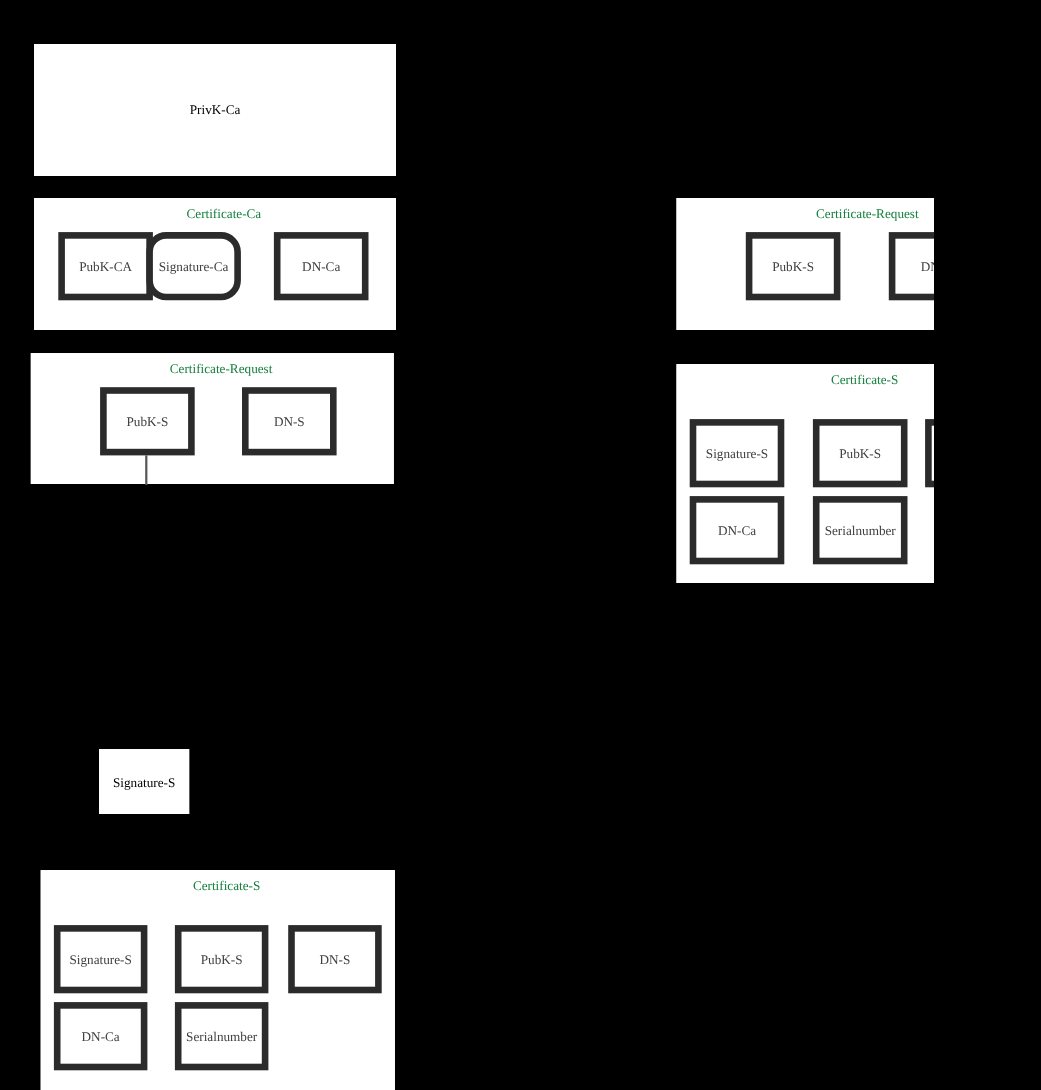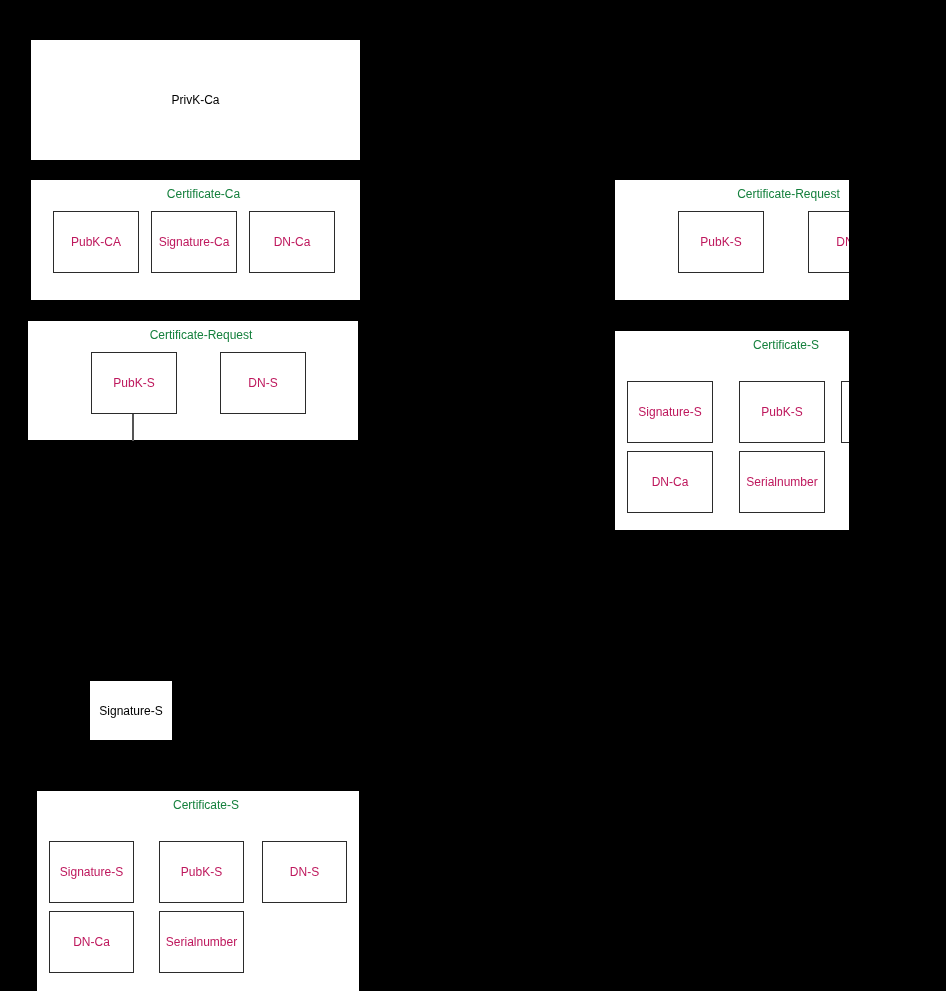--- a/index.html
+++ b/index.html
@@ -5,21 +5,21 @@
   html, body {
     margin: 0;
     padding: 0;
     background: #000000;
   }
   #canvas {
     position: relative;
     width: 849px;
     height: 991px;
     background: #000000;
-    font-family: Liberation Sans, sans-serif;
+    font-family: Liberation Serif, serif;
     overflow: hidden;
   }
 
   
   .node {
     position: absolute;
     box-sizing: border-box;
     background: #ffffff;
     color: #000000;
   }
@@ -55,22 +55,22 @@
     line-height: 14px;
     color: #000000;
     white-space: nowrap;
   }
 
   
   .leaf {
     position: absolute;
     box-sizing: border-box;
     background: #ffffff;
-    border: 1px solid #701a75;
-    color: #be185d;
+    border: 6px solid #701a75;
+    color: #404040;
   }
   .leaf-label {
     position: absolute;
     left: 0;
     right: 0;
     top: 50%;
     transform: translateY(-50%);
     text-align: center;
     font-size: 12px;
     line-height: 14px;
@@ -90,21 +90,21 @@
 
   <div class="node plain" id="n-privk-ca" style="left: 31px; top: 40px; width: 329px; height: 120px; background: rgb(255, 255, 255);">
     <span class="plain-label">PrivK-Ca</span>
   </div>
 
   <div class="node group" id="g-cert-ca" style="left: 31px; top: 180px; width: 329px; height: 120px; background: rgb(255, 255, 255);">
     <span class="group-title">Certificate-Ca</span>
     <div class="leaf" id="cca-0" style="left: 21px; top: 30px; width: 86px; height: 62px; border-color: rgb(43, 43, 43);">
       <span class="leaf-label">PubK-CA</span>
     </div>
-    <div class="leaf" id="cca-1" style="left: 119px; top: 30px; width: 86px; height: 62px; border-color: rgb(43, 43, 43);">
+    <div class="leaf" id="cca-1" style="left: 101px; top: 30px; width: 86px; height: 62px; border-color: rgb(43, 43, 43); border-radius: 18px;">
       <span class="leaf-label">Signature-Ca</span>
     </div>
     <div class="leaf" id="cca-2" style="left: 217px; top: 30px; width: 86px; height: 62px; border-color: rgb(43, 43, 43);">
       <span class="leaf-label">DN-Ca</span>
     </div>
   </div>
 
   <div class="node group" id="g-left-csr" style="left: 28px; top: 321px; width: 330px; height: 119px; background: rgb(255, 255, 255);">
     <span class="group-title">Certificate-Request</span>
     <div class="leaf" id="lcsr-0" style="left: 62px; top: 30px; width: 86px; height: 62px; border-color: rgb(43, 43, 43);">

